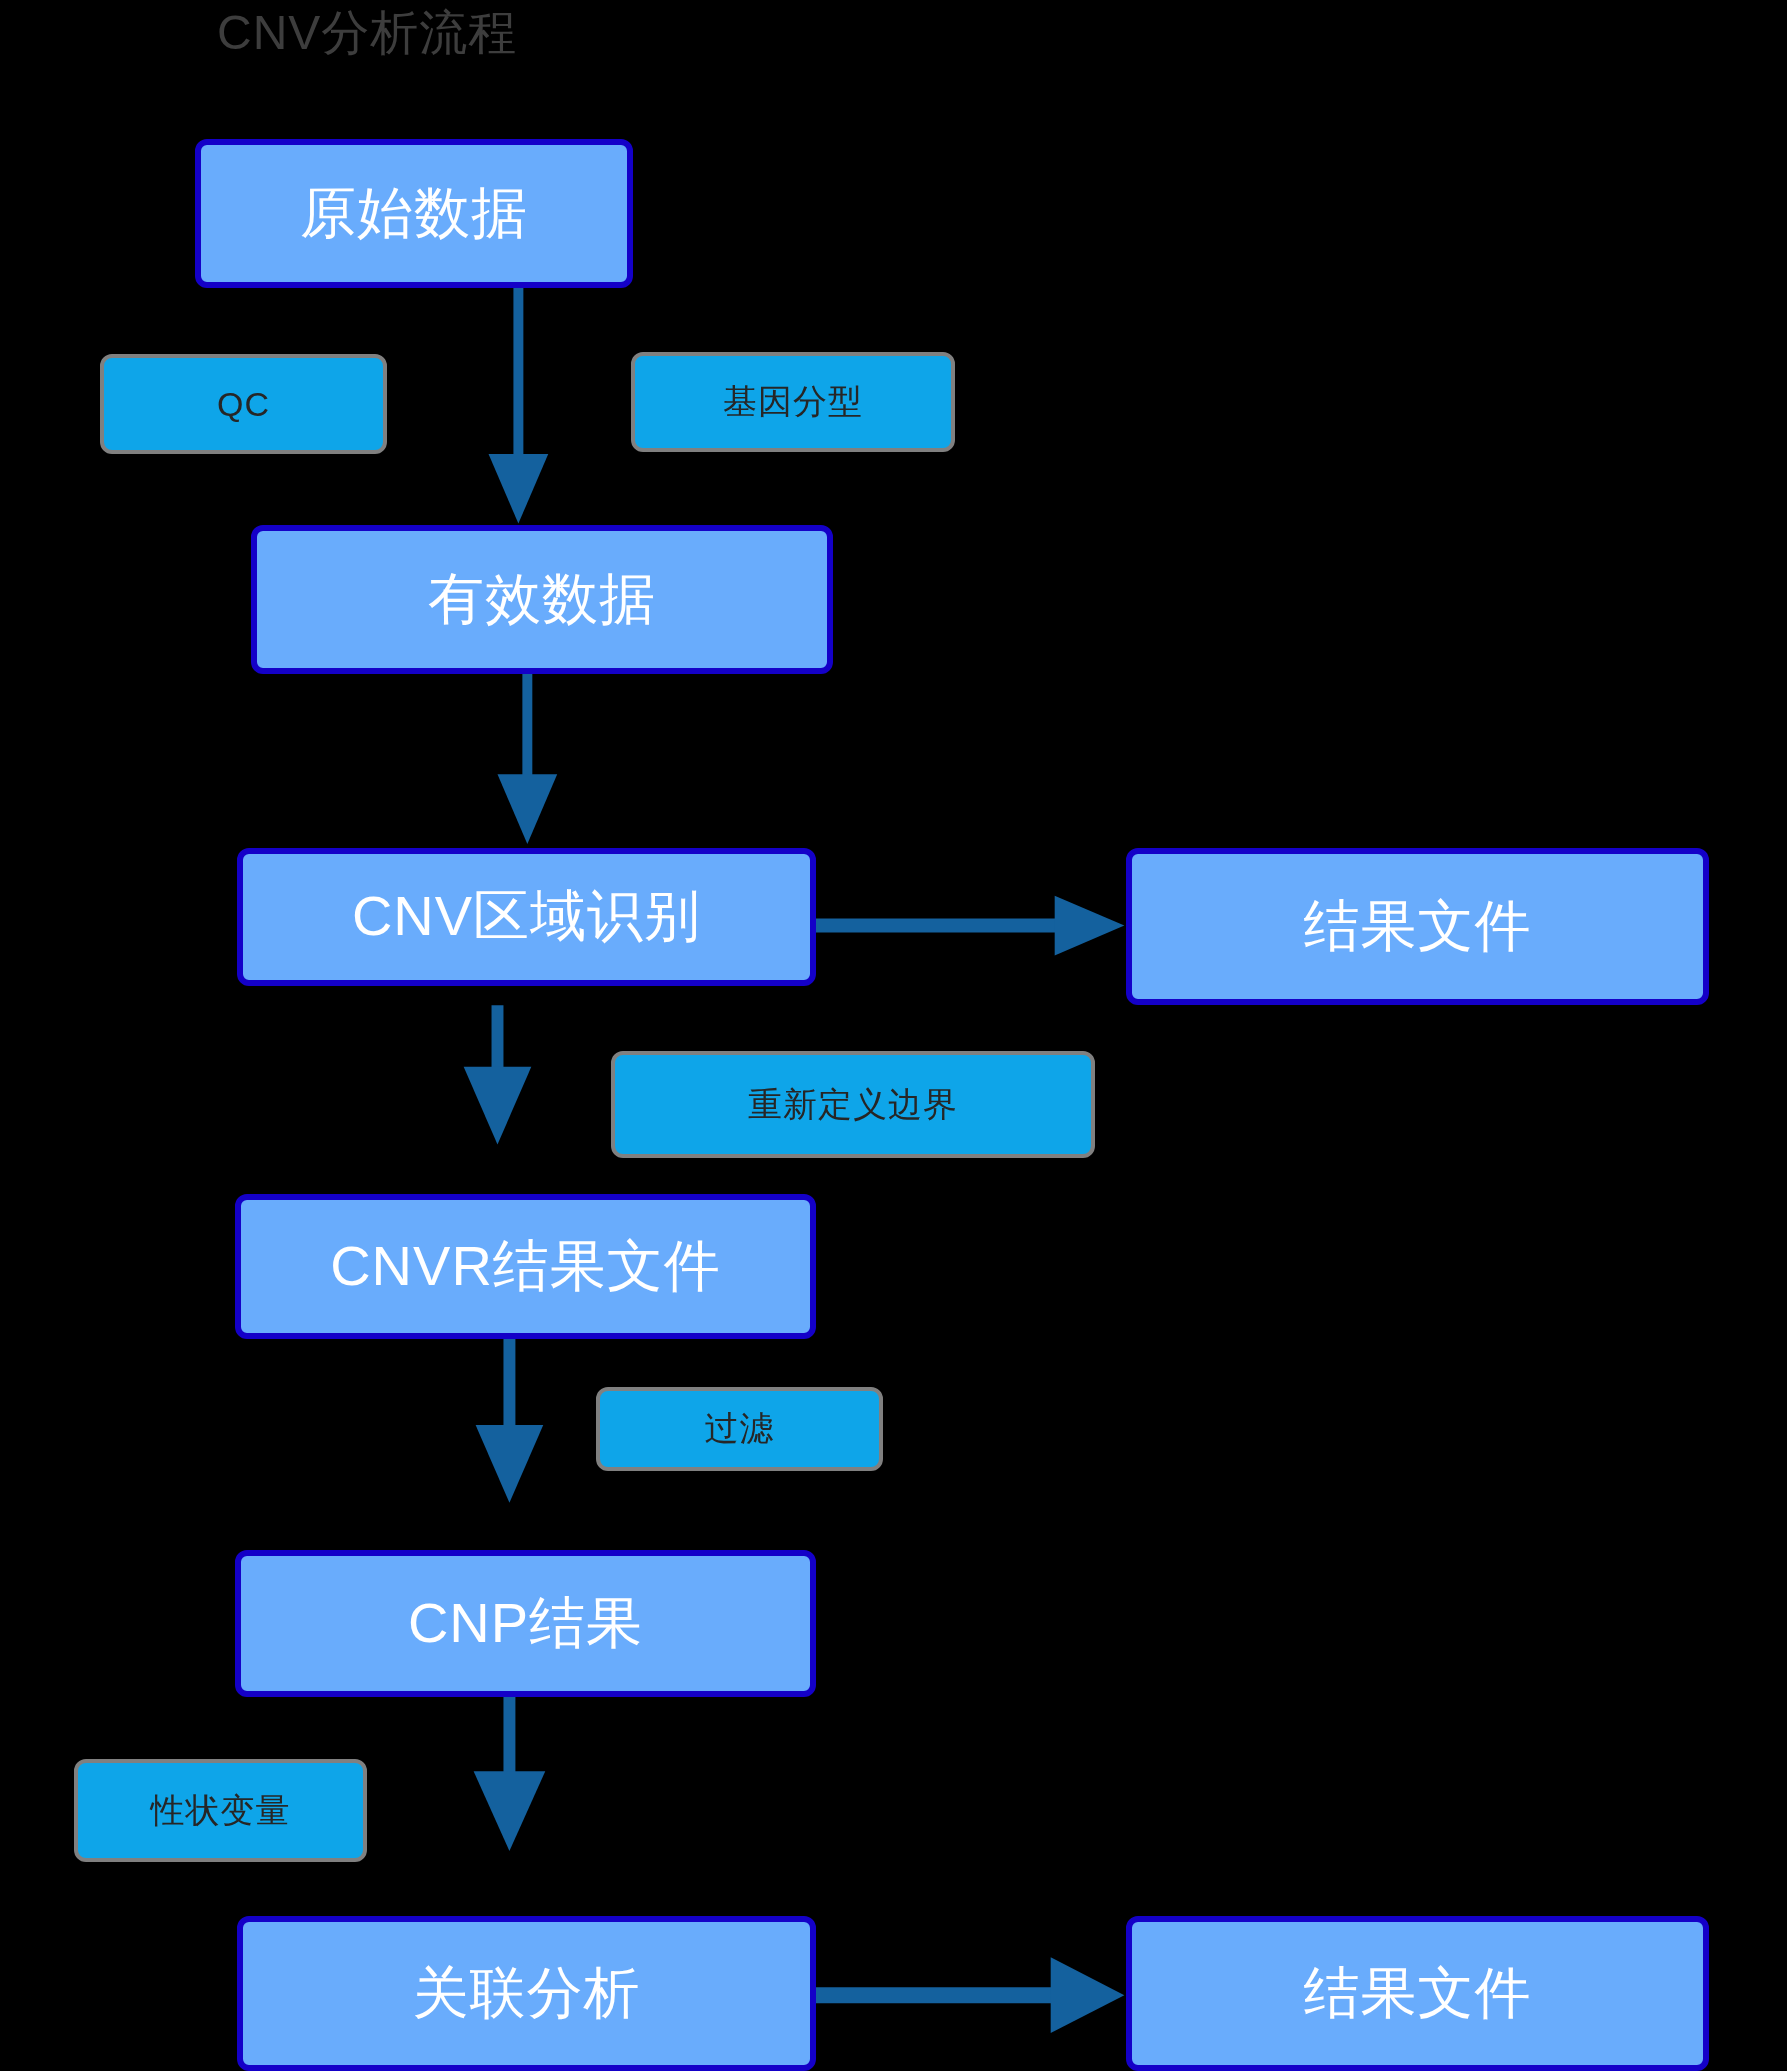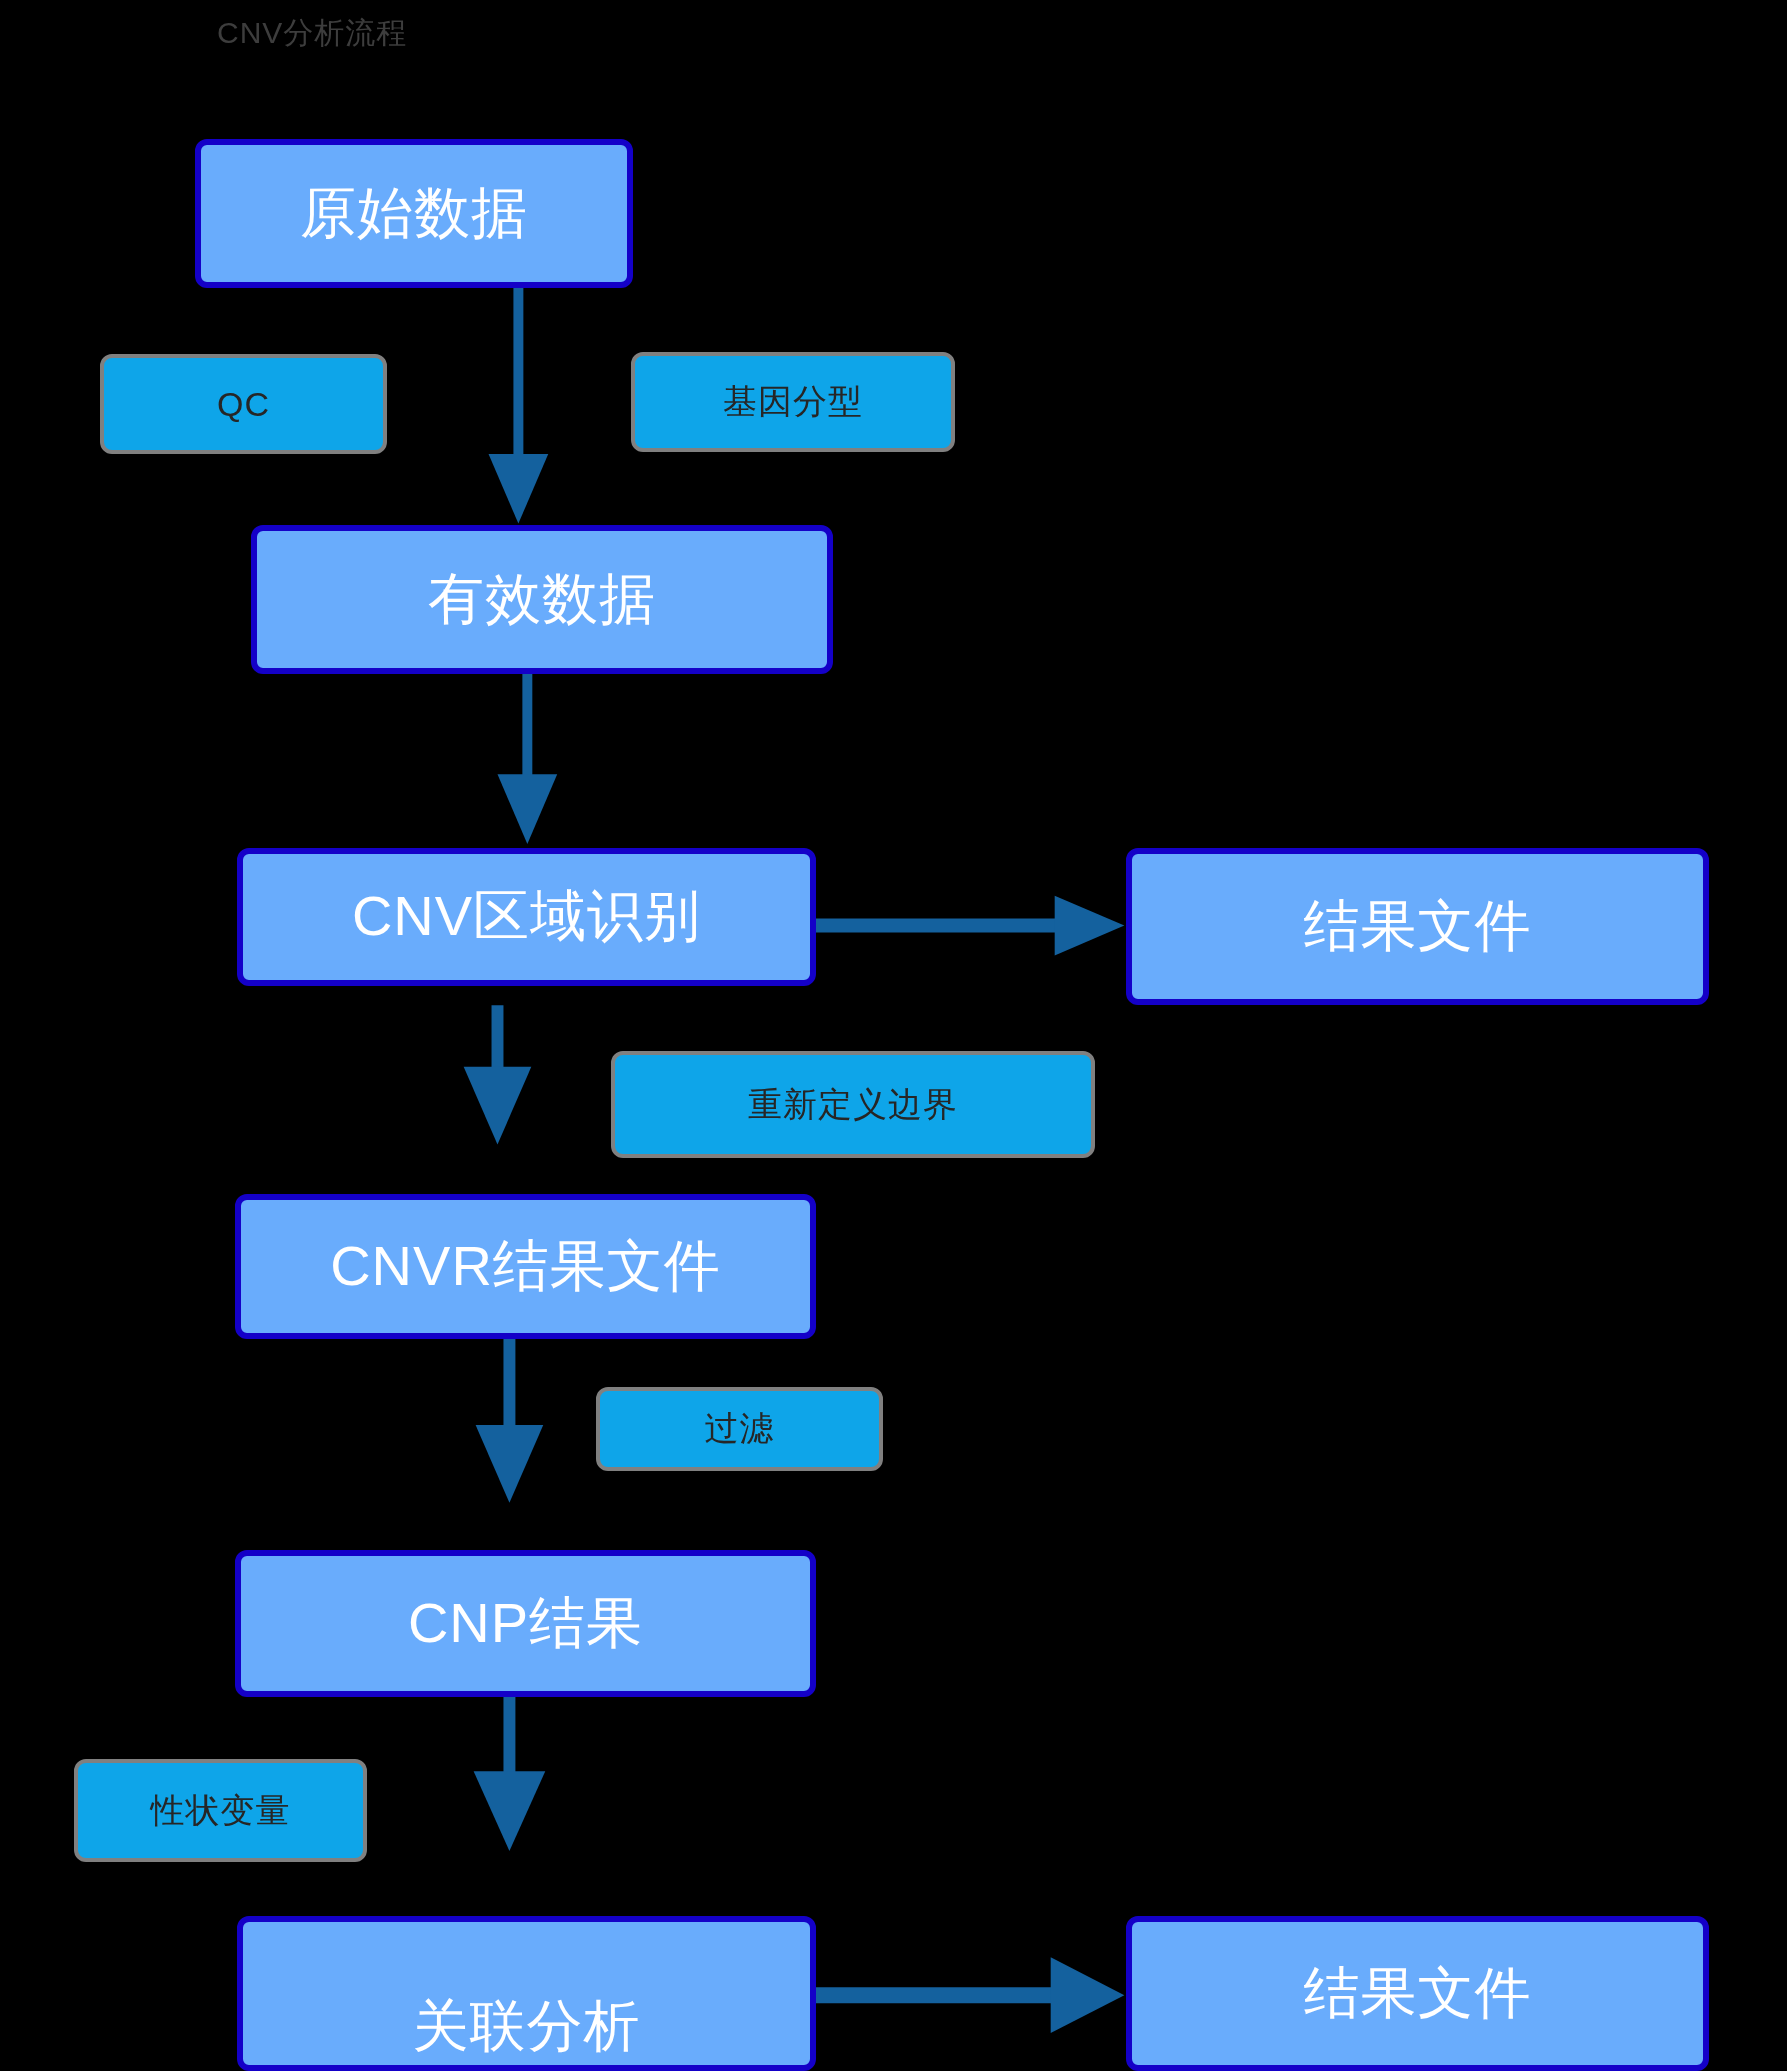--- a/index.html
+++ b/index.html
@@ -14,21 +14,21 @@
     position: relative;
     width: 1787px;
     height: 2072px;
     background: #000000;
     overflow: hidden;
   }
   .title {
     position: absolute;
     left: 217px;
     top: 6px;
-    font-size: 30px;
+    font-size: 48px;
     line-height: 54px;
     color: #3d3d3d;
     letter-spacing: 1px;
     white-space: nowrap;
   }
   
   .node {
     position: absolute;
     box-sizing: border-box;
     background: #69acfc;
@@ -137,21 +137,21 @@
   </div>
 
   <div class="node" style="left:235px; top:1194px; width:581px; height:145px;">
     <span>CNVR结果文件</span>
   </div>
 
   <div class="node" style="left:235px; top:1550px; width:581px; height:147px;">
     <span>CNP结果</span>
   </div>
 
-  <div class="node" style="left:237px; top:1916px; width:579px; height:155px;align-items:flex-end;">
+  <div class="node" style="left:237px; top:1916px; width:579px; height:155px;">
     <span>关联分析</span>
   </div>
 
   <div class="node" style="left:1126px; top:1916px; width:583px; height:155px;">
     <span>结果文件</span>
   </div>
 
   <div class="chip" style="left:100px; top:354px; width:287px; height:100px;">
     <span>QC</span>
   </div>

